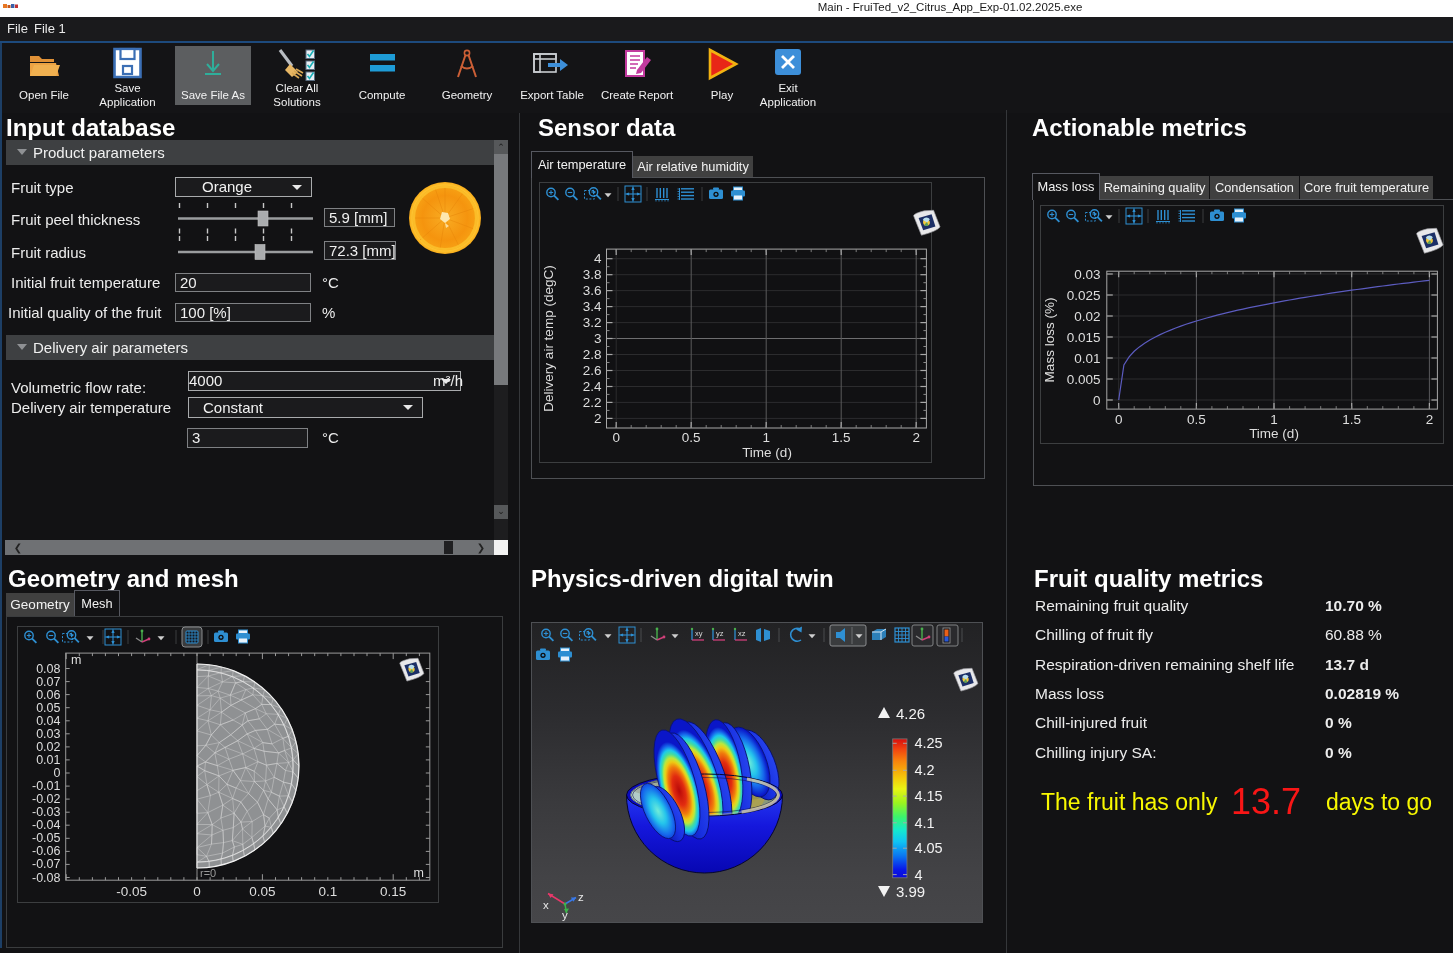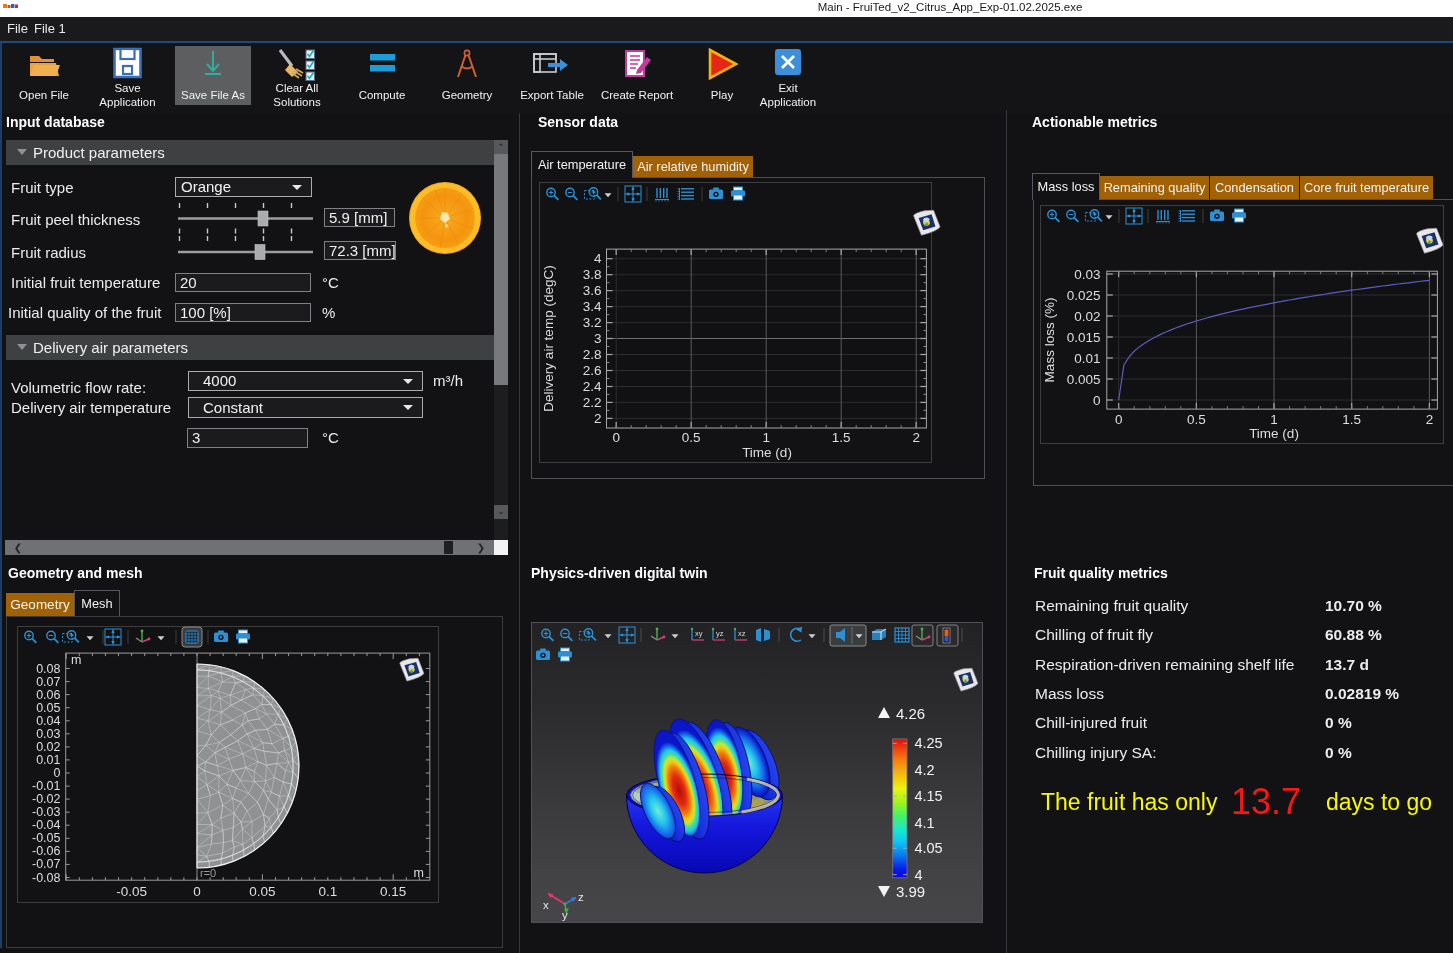--- a/index.html
+++ b/index.html
@@ -2,29 +2,29 @@
 <html><head><meta charset="utf-8"><style>
 *{margin:0;padding:0;box-sizing:border-box}
 html,body{width:1453px;height:953px;background:#121214;overflow:hidden;
  font-family:"Liberation Sans", sans-serif;}
 .abs{position:absolute}
 .lbl{position:absolute;color:#ececec;font-size:15px;white-space:nowrap}
 .hdr{position:absolute;left:6px;width:488px;height:25px;background:#3e4042;color:#f0f0f0;
  font-size:15px;line-height:25px;padding-left:27px}
 .hdr:before{content:"";position:absolute;left:11px;top:9px;border-left:5px solid transparent;
  border-right:5px solid transparent;border-top:6px solid #8f9194}
-.sect{position:absolute;color:#fff;font-size:14px;font-weight:bold;white-space:nowrap}
+.sect{position:absolute;color:#fff;font-size:24px;font-weight:bold;white-space:nowrap}
 .ibox{position:absolute;background:#1b1b1d;border:1px solid #7f8184;color:#f0f0f0;
  font-size:15px;padding-left:4px;white-space:nowrap}
 .dbox{position:absolute;background:#1b1b1d;border:1px solid #a9abad;color:#f2f2f2;
  font-size:15px;white-space:nowrap}
 .dbox:after{content:"";position:absolute;right:9px;top:7px;border-left:5px solid transparent;
  border-right:5px solid transparent;border-top:5.5px solid #e8e8e8}
 .tab{position:absolute;font-size:12.8px;color:#f2f2f2;text-align:center;white-space:nowrap}
-.tgray{background:#a16207}
+.tgray{background:#404040}
 .tactive{background:#121214;border:1px solid #565860;border-bottom:none}
 .tool-lab{position:absolute;color:#f2f2f2;font-size:11.5px;text-align:center;line-height:13.5px;white-space:nowrap}
 </style></head><body>
 <div class="abs" style="left:0;top:0;width:1453px;height:17px;background:#ffffff"></div>
 <div class="abs" style="left:817px;top:1px;width:266px;height:15px;color:#1a1a1a;font-size:11.5px;text-align:center">Main - FruiTed_v2_Citrus_App_Exp-01.02.2025.exe</div>
 <svg class="abs" style="left:0;top:0" width="30" height="14">
     <rect x="3" y="4" width="4" height="4" fill="#e87722"></rect>
     <rect x="7.5" y="5" width="3" height="3" fill="#c8581a"></rect>
     <rect x="11" y="4" width="3.4" height="4" fill="#3a5fa8"></rect>
     <rect x="15" y="4.5" width="3" height="3.5" fill="#c03030"></rect>
@@ -106,28 +106,28 @@
 <div class="sect" style="left:1034px;top:565px">Fruit quality metrics</div>
 <div class="hdr" style="top:140px">Product parameters</div>
 <div class="hdr" style="top:335px">Delivery air parameters</div>
 <div class="lbl" style="left:11px;top:179px">Fruit type</div>
 <div class="lbl" style="left:11px;top:211px">Fruit peel thickness</div>
 <div class="lbl" style="left:11px;top:244px">Fruit radius</div>
 <div class="lbl" style="left:11px;top:274px">Initial fruit temperature</div>
 <div class="lbl" style="left:8px;top:304px">Initial quality of the fruit</div>
 <div class="lbl" style="left:11px;top:379px">Volumetric flow rate:</div>
 <div class="lbl" style="left:11px;top:399px">Delivery air temperature</div>
-<div class="dbox" style="left:175px;top:177px;width:137px;height:20px;line-height:18px;padding-left:5px">Orange</div>
+<div class="dbox" style="left:175px;top:177px;width:137px;height:20px;line-height:18px;padding-left:26px">Orange</div>
 <div class="ibox" style="left:324px;top:208px;width:71px;height:19px;line-height:17px">5.9 [mm]</div>
 <div class="ibox" style="left:324px;top:241px;width:72px;height:19px;line-height:17px">72.3 [mm]</div>
 <div class="ibox" style="left:175px;top:273px;width:136px;height:19px;line-height:17px">20</div>
 <div class="ibox" style="left:175px;top:303px;width:136px;height:19px;line-height:17px">100 [%]</div>
 <div class="lbl" style="left:322px;top:274px">°C</div>
 <div class="lbl" style="left:322px;top:304px">%</div>
-<div class="dbox" style="left:188px;top:371px;width:235px;height:20px;line-height:18px;padding-left:14px">4000</div>
+<div class="dbox" style="left:188px;top:371px;width:273px;height:20px;line-height:18px;">4000</div>
 <div class="lbl" style="left:433px;top:372px">m³/h</div>
 <div class="dbox" style="left:188px;top:397px;width:235px;height:21px;line-height:19px;padding-left:14px">Constant</div>
 <div class="ibox" style="left:187px;top:428px;width:121px;height:20px;line-height:18px">3</div>
 <div class="lbl" style="left:322px;top:429px">°C</div>
 <svg class="abs" style="left:0;top:195px" width="420" height="75" viewBox="0 195 420 75">
     <line x1="179.5" y1="203.0" x2="179.5" y2="208.0" stroke="#c8c8c8" stroke-width="1.4"></line>
     <line x1="207.5" y1="203.0" x2="207.5" y2="208.0" stroke="#c8c8c8" stroke-width="1.4"></line>
     <line x1="235.5" y1="203.0" x2="235.5" y2="208.0" stroke="#c8c8c8" stroke-width="1.4"></line>
     <line x1="263.5" y1="203.0" x2="263.5" y2="208.0" stroke="#c8c8c8" stroke-width="1.4"></line>
     <line x1="291.5" y1="203.0" x2="291.5" y2="208.0" stroke="#c8c8c8" stroke-width="1.4"></line>
@@ -1441,21 +1441,21 @@
     <line x1="565.0" y1="904.0" x2="576.0" y2="897.5" stroke="#3878e8" stroke-width="1.5"></line>
     <path d="M 576 897.5 L 570.8 897.6 L 573.6 901.8 Z" fill="#3878e8"></path>
     <circle cx="565" cy="904" r="1.5" fill="#3cb44a"></circle>
     <text x="543.0" y="909.0" font-size="11.5" fill="#e8e8e8" text-anchor="start" font-weight="normal" font-family="Liberation Sans, sans-serif">x</text>
     <text x="562.0" y="919.0" font-size="11.5" fill="#e8e8e8" text-anchor="start" font-weight="normal" font-family="Liberation Sans, sans-serif">y</text>
     <text x="578.0" y="901.0" font-size="11.5" fill="#e8e8e8" text-anchor="start" font-weight="normal" font-family="Liberation Sans, sans-serif">z</text>
   </svg>
 <div class="lbl" style="left:1035px;top:597px;font-size:15.5px">Remaining fruit quality</div>
 <div class="lbl" style="left:1325px;top:597px;font-weight:bold;font-size:15.5px">10.70 %</div>
 <div class="lbl" style="left:1035px;top:626.3px;font-size:15.5px">Chilling of fruit fly</div>
-<div class="lbl" style="left:1325px;top:626.3px;font-weight:bold;font-size:15.5px">60.88 %</div>
+<div class="lbl" style="left:1325px;top:626.3px;font-weight:normal;font-size:15.5px">60.88 %</div>
 <div class="lbl" style="left:1035px;top:655.6px;font-size:15.5px">Respiration-driven remaining shelf life</div>
 <div class="lbl" style="left:1325px;top:655.6px;font-weight:bold;font-size:15.5px">13.7 d</div>
 <div class="lbl" style="left:1035px;top:684.9px;font-size:15.5px">Mass loss</div>
 <div class="lbl" style="left:1325px;top:684.9px;font-weight:bold;font-size:15.5px">0.02819 %</div>
 <div class="lbl" style="left:1035px;top:714.2px;font-size:15.5px">Chill-injured fruit</div>
 <div class="lbl" style="left:1325px;top:714.2px;font-weight:bold;font-size:15.5px">0 %</div>
 <div class="lbl" style="left:1035px;top:743.5px;font-size:15.5px">Chilling injury SA:</div>
 <div class="lbl" style="left:1325px;top:743.5px;font-weight:bold;font-size:15.5px">0 %</div>
 <div class="abs" style="left:1041px;top:789px;color:#f8f800;font-size:23px;white-space:nowrap">The fruit has only</div>
 <div class="abs" style="left:1231px;top:781px;color:#f81616;font-size:36px;font-weight:normal">13.7</div>

